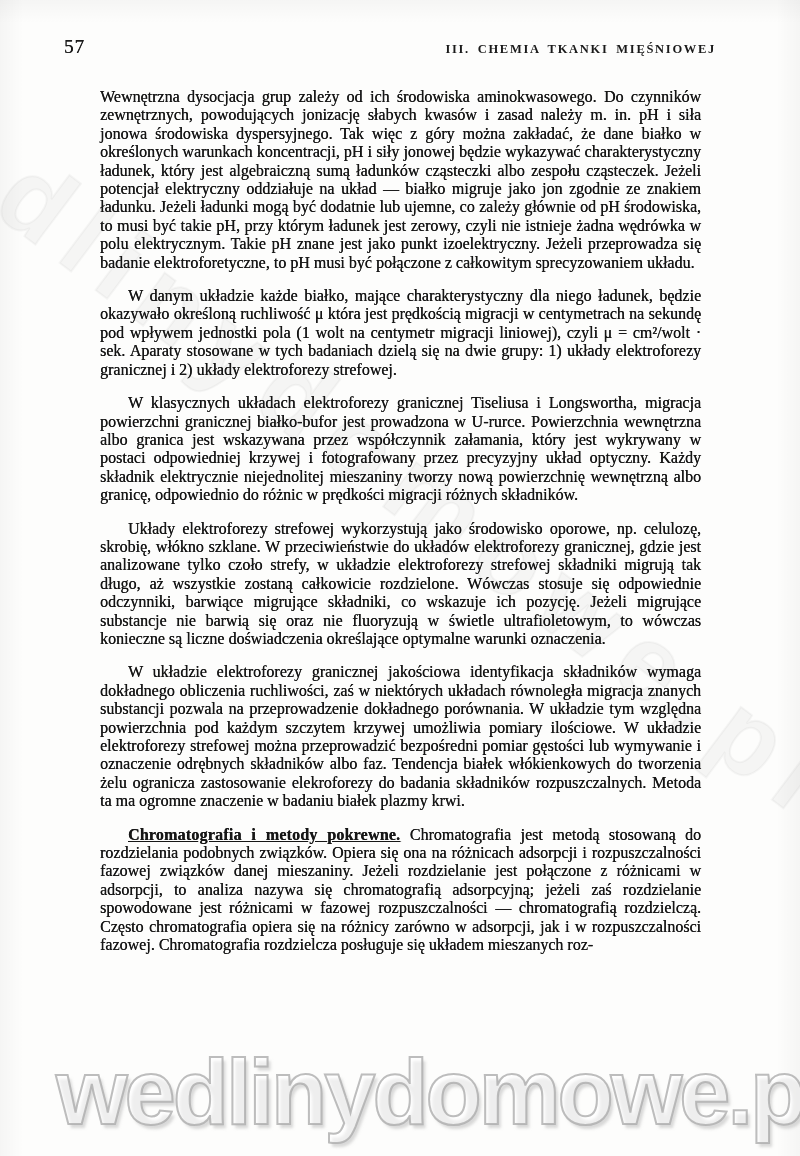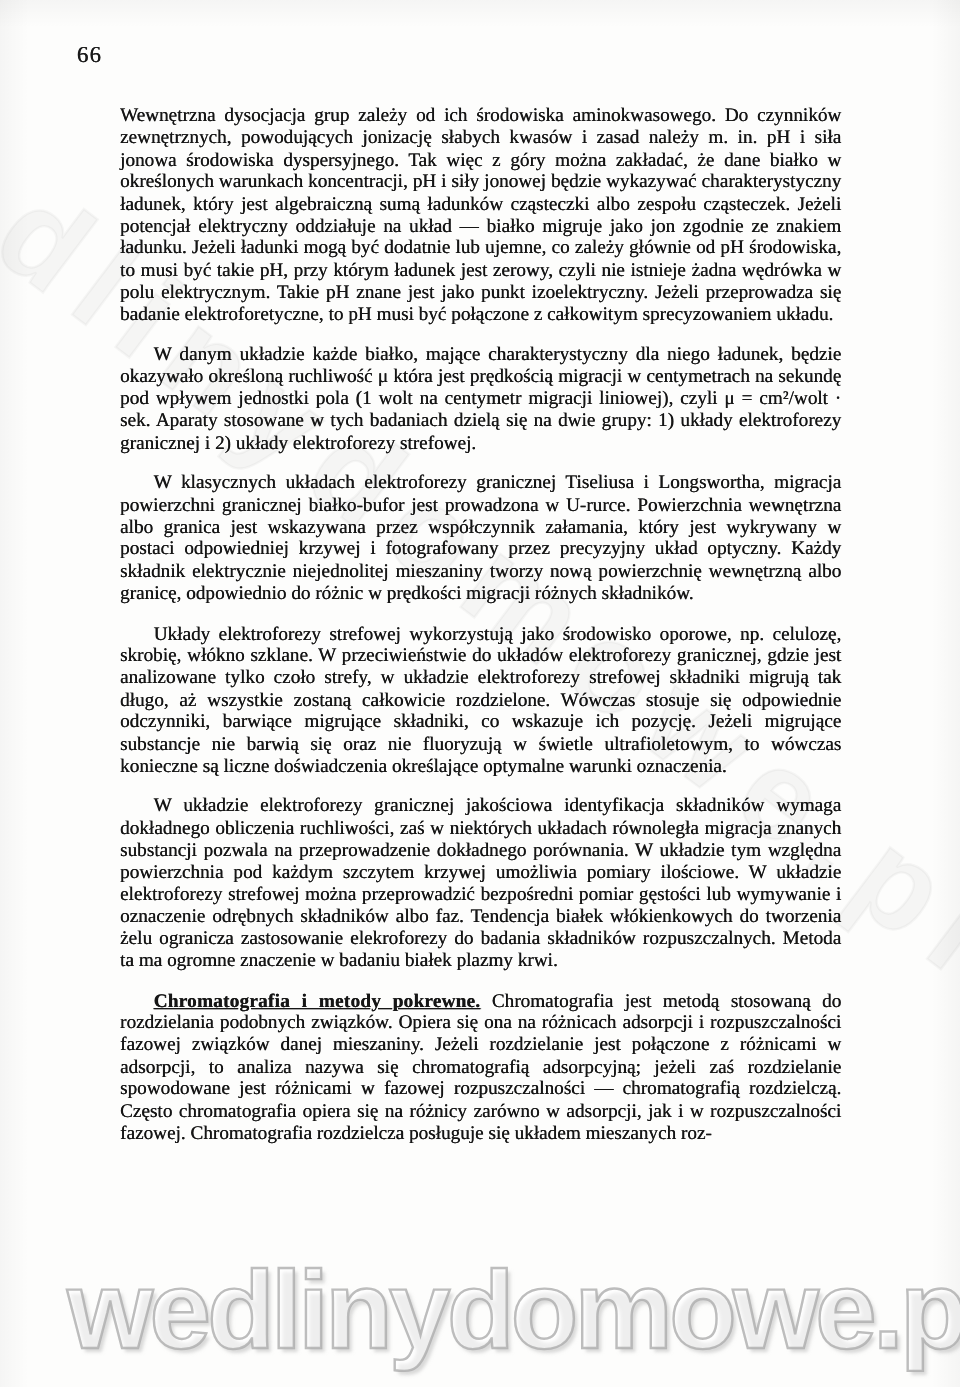--- a/index.html
+++ b/index.html
@@ -105,21 +105,22 @@
   }
 </style>
 </head>
 <body>
 
 <div class="page">
 
   <div class="wm-diagonal">wedlinydomowe.pl</div>
 
   <div class="header-row">
-    <span class="page-number">66</span>
+    <span class="page-number">57</span>
+    <span class="chapter-title">III. CHEMIA TKANKI MIĘŚNIOWEJ</span>
   </div>
 
   <div class="page-body">
       <p class="para no-indent"><span>Wewnętrzna dysocjacja grup zależy od ich środowiska aminokwasowego. Do czynników zewnętrznych, powodujących jonizację słabych kwasów i zasad należy m. in. pH i siła jonowa środowiska dyspersyjnego. Tak więc z góry można zakładać, że dane białko w określonych warunkach koncentracji, pH i siły jonowej będzie wykazywać charakterystyczny ładunek, który jest algebraiczną sumą ładunków cząsteczki albo zespołu cząsteczek. Jeżeli potencjał elektryczny oddziałuje na układ — białko migruje jako jon zgodnie ze znakiem ładunku. Jeżeli ładunki mogą być dodatnie lub ujemne, co zależy głównie od pH środowiska, to musi być takie pH, przy którym ładunek jest zerowy, czyli nie istnieje żadna wędrówka w polu elektrycznym. Takie pH znane jest jako punkt izoelektryczny. Jeżeli przeprowadza się badanie elektroforetyczne, to pH musi być połączone z całkowitym sprecyzowaniem układu.</span></p>
       <p class="para"><span>W danym układzie każde białko, mające charakterystyczny dla niego ładunek, będzie okazywało określoną ruchliwość μ która jest prędkością migracji w centymetrach na sekundę pod wpływem jednostki pola (1 wolt na centymetr migracji liniowej), czyli μ = cm²/wolt · sek. Aparaty stosowane w tych badaniach dzielą się na dwie grupy: 1)  układy elektroforezy granicznej i 2) układy elektroforezy strefowej.</span></p>
       <p class="para"><span>W klasycznych układach elektroforezy granicznej Tiseliusa i Longswortha, migracja powierzchni granicznej białko-bufor jest prowadzona w U-rurce. Powierzchnia wewnętrzna albo granica jest wskazywana przez współczynnik załamania, który jest wykrywany w postaci odpowiedniej krzywej i fotografowany przez precyzyjny układ optyczny. Każdy składnik elektrycznie niejednolitej mieszaniny tworzy nową powierzchnię wewnętrzną albo granicę, odpowiednio do różnic w prędkości migracji różnych składników.</span></p>
       <p class="para"><span>Układy elektroforezy strefowej wykorzystują jako środowisko oporowe, np. celulozę, skrobię, włókno szklane. W przeciwieństwie do układów elektroforezy granicznej, gdzie jest analizowane tylko czoło strefy, w układzie elektroforezy strefowej składniki migrują tak długo, aż wszystkie zostaną całkowicie rozdzielone. Wówczas stosuje się odpowiednie odczynniki, barwiące migrujące składniki, co wskazuje ich pozycję. Jeżeli migrujące substancje nie barwią się oraz nie fluoryzują w świetle ultrafioletowym, to wówczas konieczne są liczne doświadczenia określające optymalne warunki oznaczenia.</span></p>
       <p class="para"><span>W układzie elektroforezy granicznej jakościowa identyfikacja składników wymaga dokładnego obliczenia ruchliwości, zaś w niektórych układach równoległa migracja znanych substancji pozwala na przeprowadzenie dokładnego porównania. W układzie tym względna powierzchnia pod każdym szczytem krzywej umożliwia pomiary ilościowe. W układzie elektroforezy strefowej można przeprowadzić bezpośredni pomiar gęstości lub wymywanie i oznaczenie odrębnych składników albo faz. Tendencja białek włókienkowych do tworzenia żelu ogranicza zastosowanie elekroforezy do badania składników rozpuszczalnych. Metoda ta ma ogromne znaczenie w badaniu białek plazmy krwi.</span></p>
       <p class="para"><b>Chromatografia i metody pokrewne.</b> <span>Chromatografia jest metodą stosowaną do rozdzielania podobnych związków. Opiera się ona na różnicach adsorpcji i rozpuszczalności fazowej związków danej mieszaniny. Jeżeli rozdzielanie jest połączone z różnicami w adsorpcji, to analiza nazywa się chromatografią adsorpcyjną; jeżeli zaś rozdzielanie spowodowane jest różnicami w fazowej rozpuszczalności — chromatografią rozdzielczą. Często chromatografia opiera się na różnicy zarówno w adsorpcji, jak i w rozpuszczalności fazowej. Chromatografia rozdzielcza posługuje się układem mieszanych roz-</span></p>
     </div>

